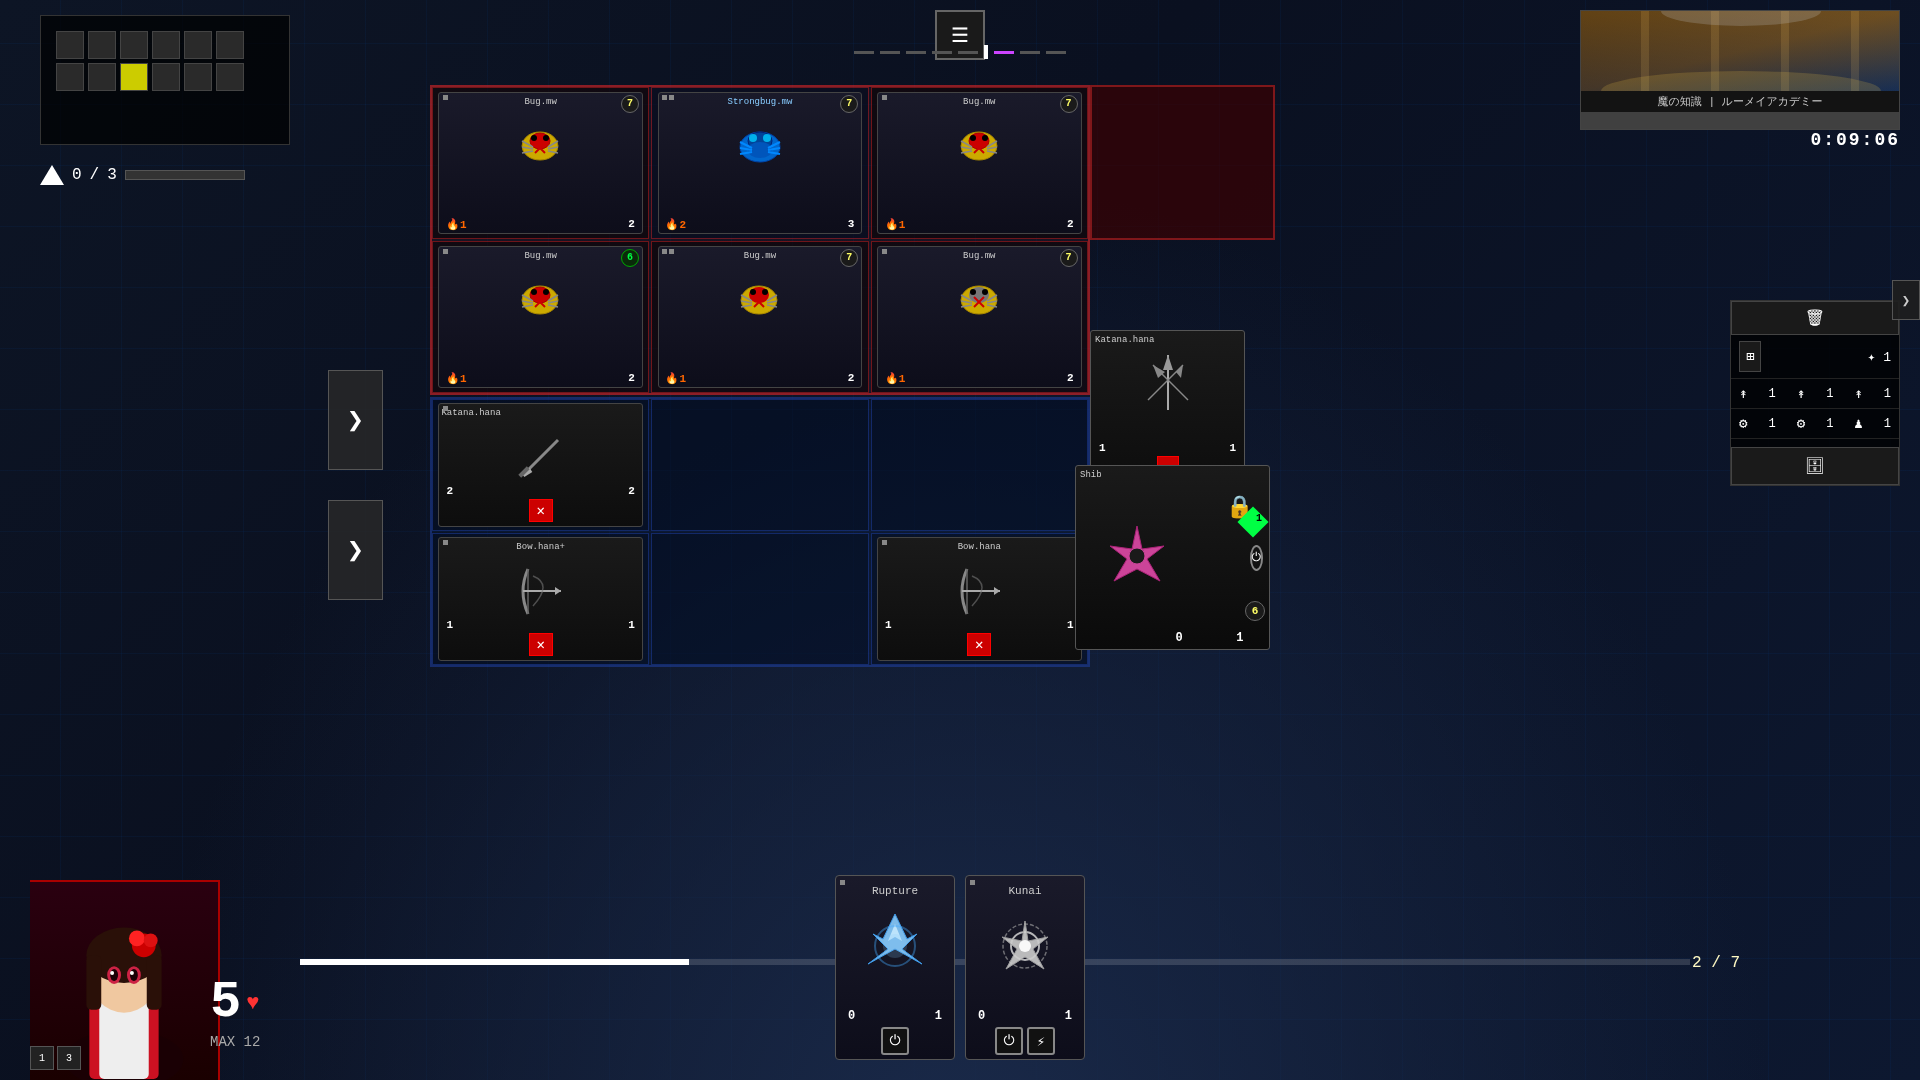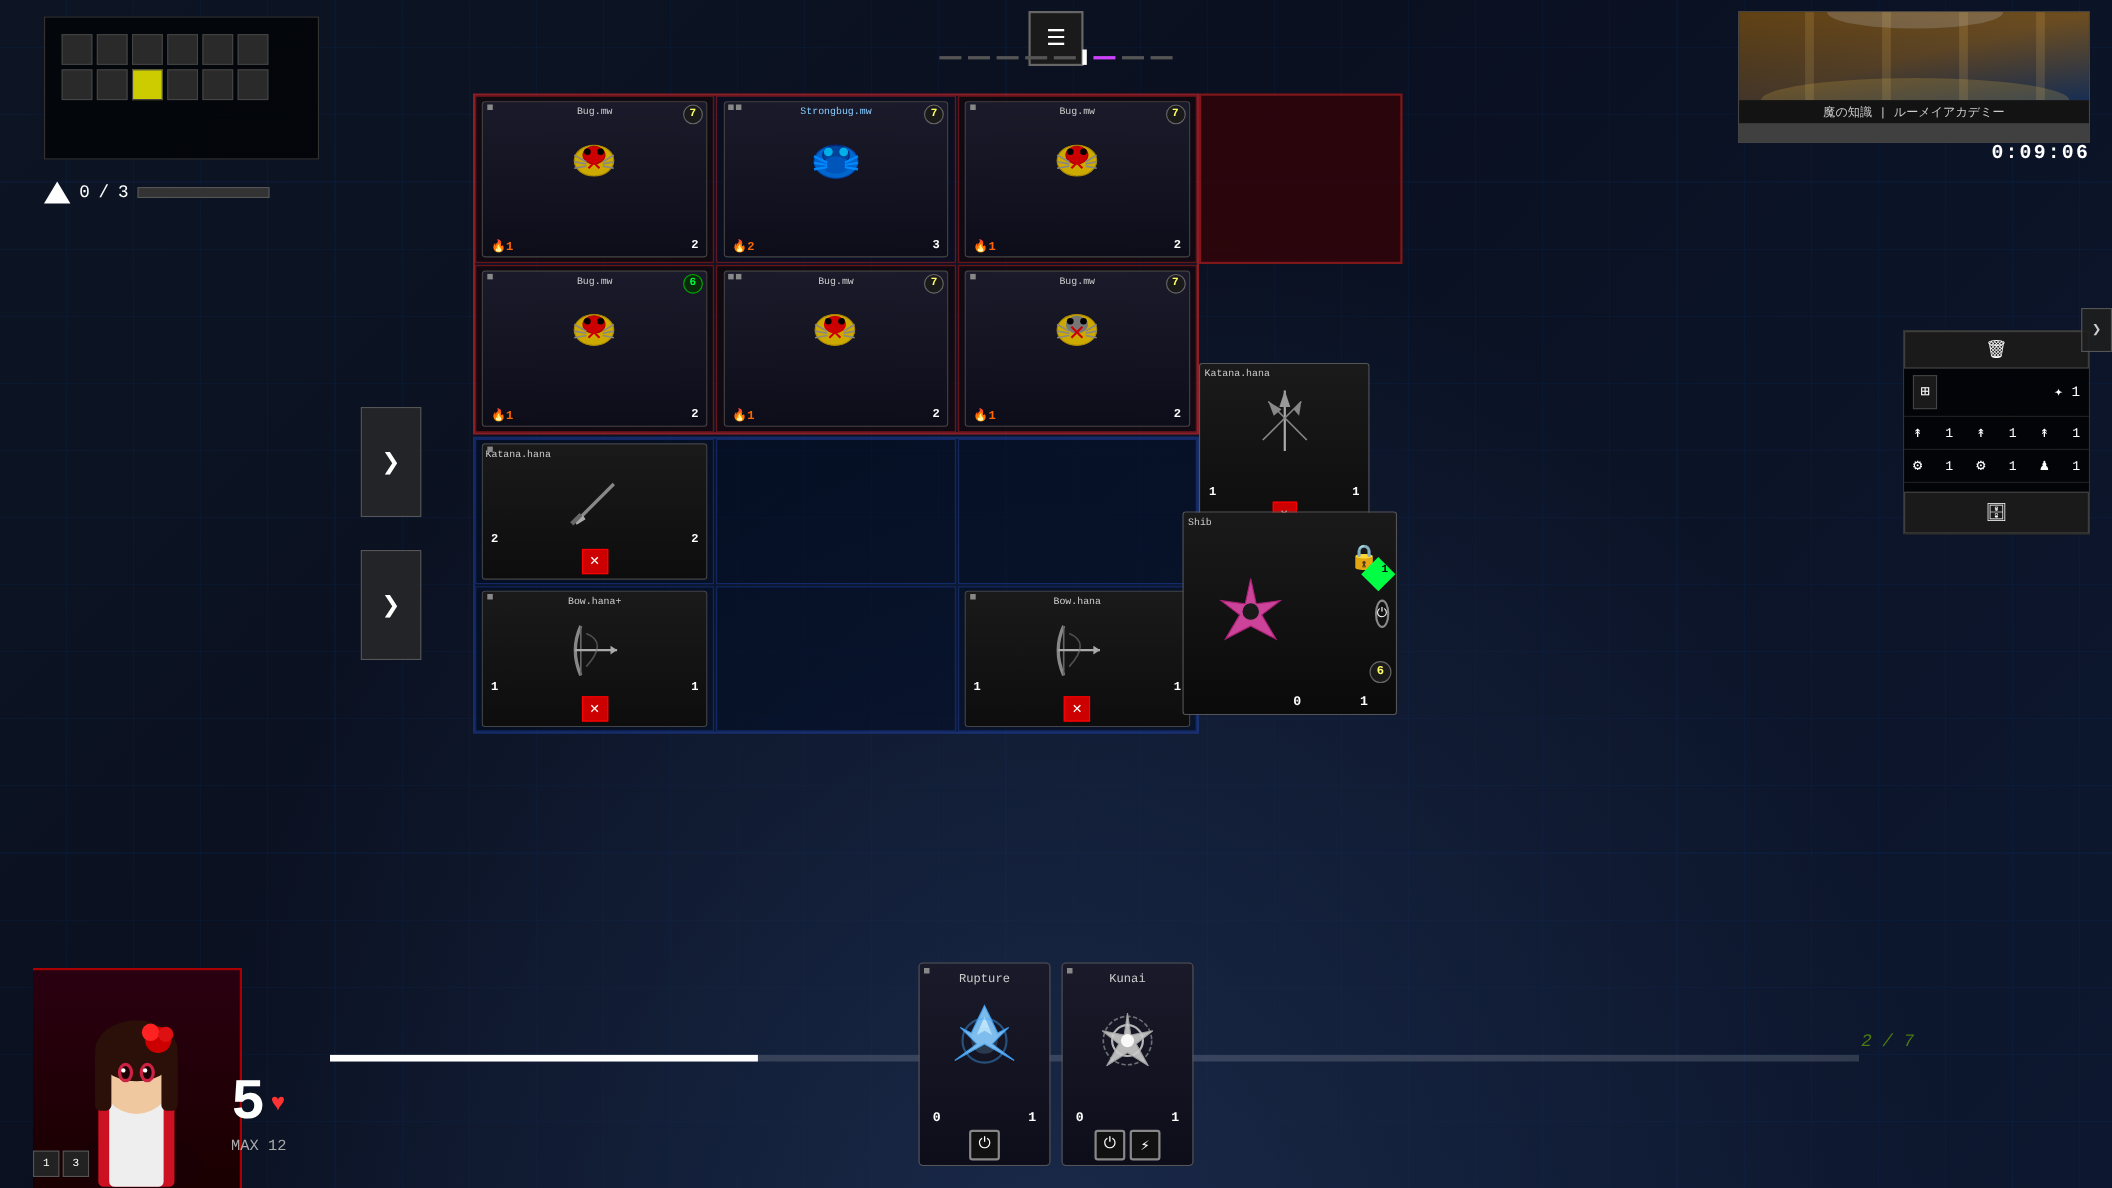--- a/index.html
+++ b/index.html
@@ -435,25 +435,24 @@
       right: 230px;
       height: 6px;
       background: rgba(255,255,255,0.15);
     }
     .progress-bar-fill {
       height: 100%;
       background: #fff;
     }
     .progress-text {
       position: absolute;
-      bottom: 124px;
+      bottom: 108px;
       right: 180px;
       font-size: 16px;
-      color: #4d7c0f;
-      font-style: italic;
+      color: #fef9c3;
     }
 
     
     .expand-btn {
       position: absolute;
       right: 0;
       top: 280px;
       width: 28px;
       height: 40px;
       background: rgba(30,30,30,0.9);

